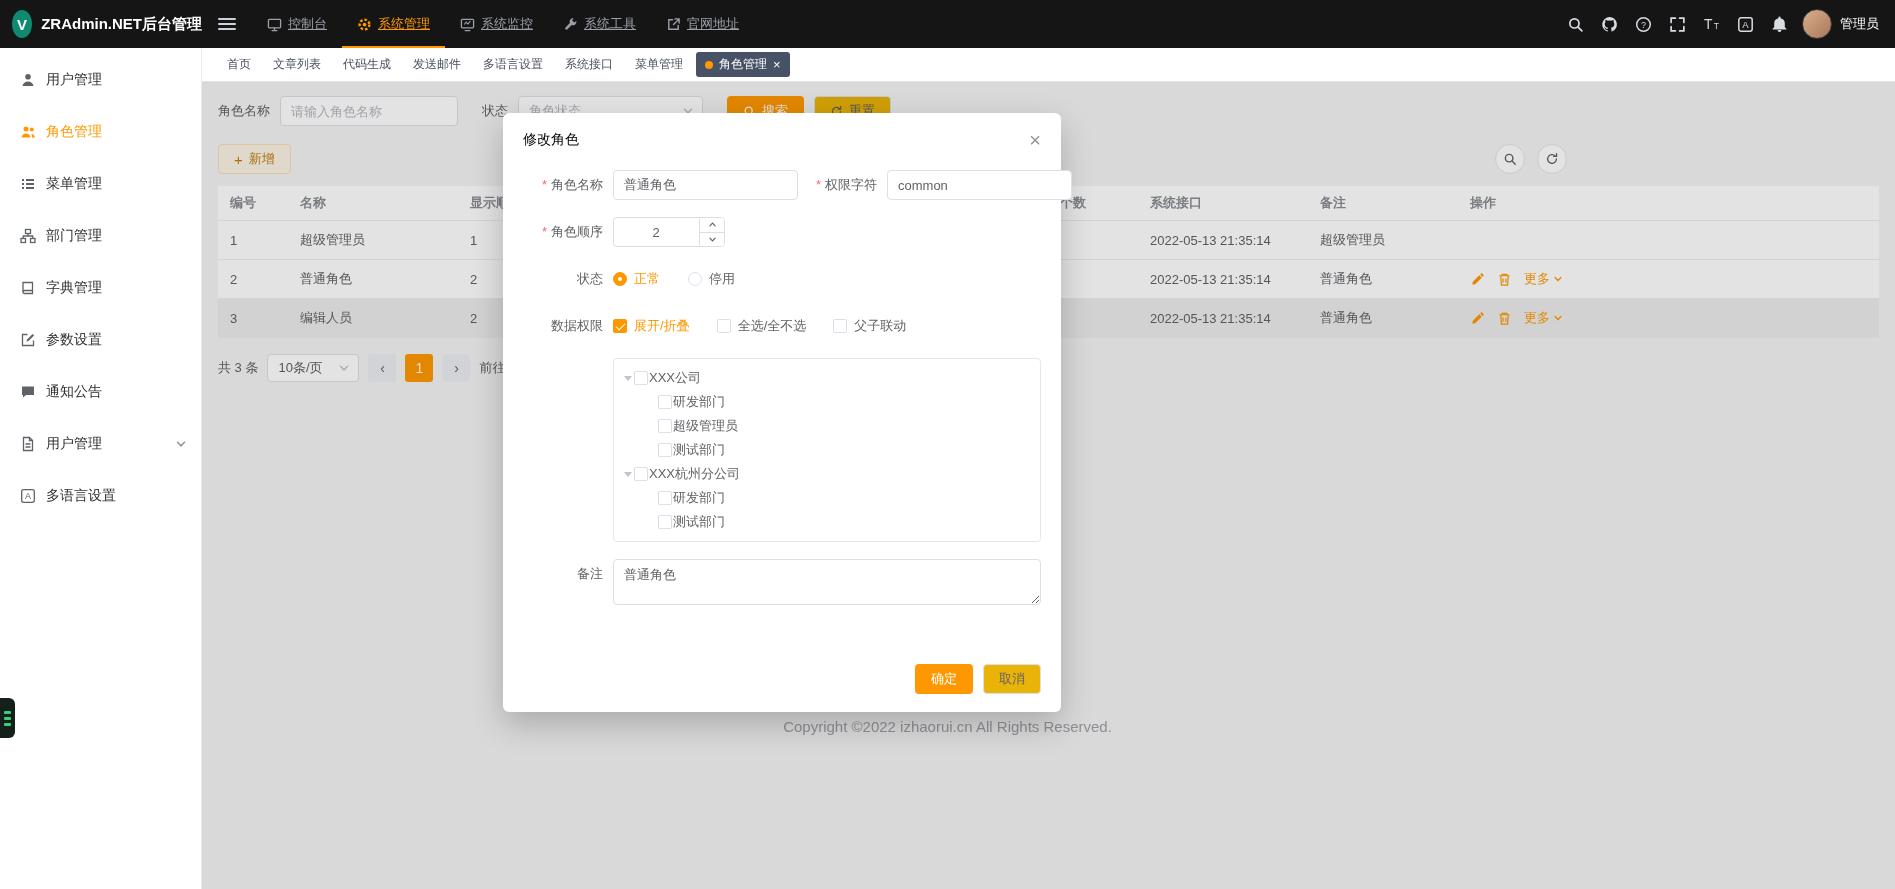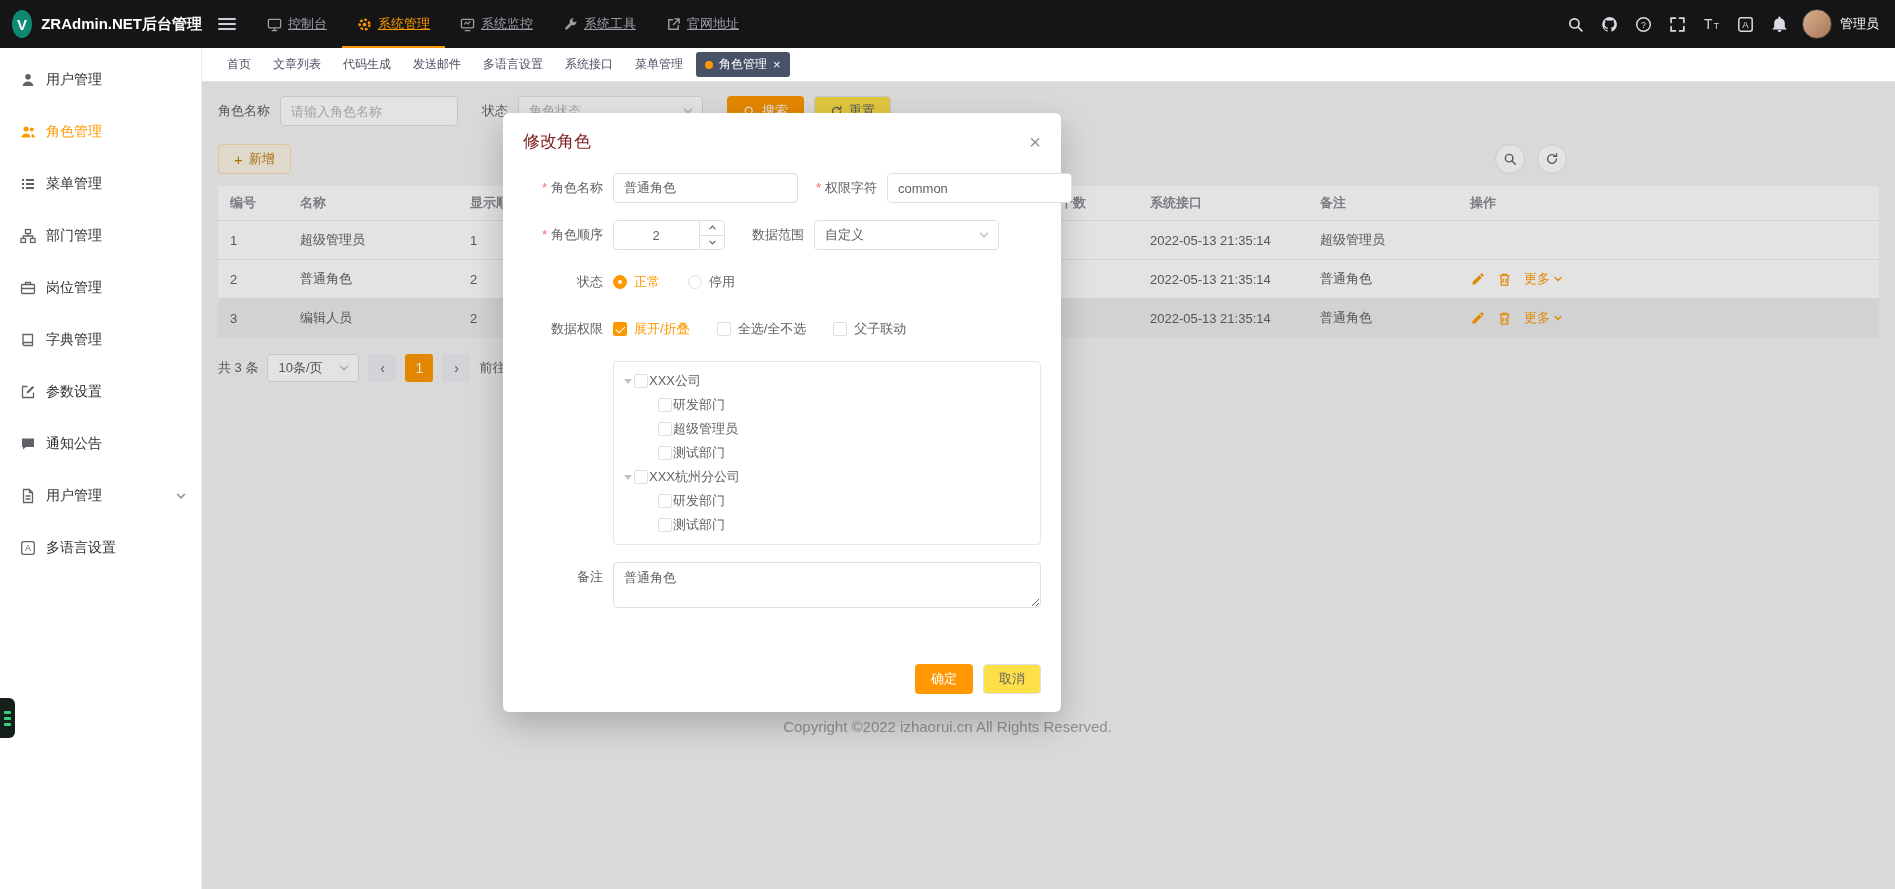--- a/index.html
+++ b/index.html
@@ -74,21 +74,21 @@
     display:inline-flex; align-items:center; justify-content:space-between; padding:0 8px 0 10px;
     font-size:13px; color:#606266; cursor:pointer; }
   .el-select .ph { color:#b4b8bf; }
   .chev { display:flex; color:#c0c4cc; }
   .chev svg { width:12px; height:12px; }
 
   .btn { height:30px; padding:0 15px; border-radius:4px; font-size:13px; display:inline-flex;
     align-items:center; gap:6px; border:1px solid transparent; cursor:pointer; font-family:inherit; white-space:nowrap; }
   .btn svg { width:13px; height:13px; }
   .btn-primary { background:#ff9800; color:#fff; }
-  .btn-plain { background:#fde047; border-color:#dcdfe6; color:#606266; }
+  .btn-plain { background:#eab308; border-color:#dcdfe6; color:#606266; }
   .btn-warning-plain { background:#fdf3e6; border-color:#f6ddb5; color:#bd7e10; }
   .plus-glyph { font-size:15px; line-height:1; }
 
   .toolbar-row { display:flex; align-items:center; justify-content:space-between; margin-bottom:12px; }
   .toolbar-right { display:flex; gap:12px; margin-right:312px; }
   .tool-circle { width:30px; height:30px; border-radius:50%; background:#fff; border:1px solid #e4e4e4;
     display:flex; align-items:center; justify-content:center; color:#606266; cursor:pointer; }
   .tool-circle svg { width:14px; height:14px; }
 
   table.data-table { width:100%; border-collapse:collapse; table-layout:fixed; background:#fff; }
@@ -111,21 +111,21 @@
   .copyright { position:absolute; left:0; right:0; top:718px; text-align:center;
     color:#9fa2a8; font-size:15px; z-index:12; }
 
   
   .overlay { position:absolute; left:202px; top:82px; right:0; bottom:0;
     background:rgba(0,0,0,0.11); z-index:40; }
 
   .dialog { position:absolute; left:503px; top:113px; width:558px; height:599px; background:#fff;
     border-radius:6px; box-shadow:0 12px 32px rgba(0,0,0,0.22); z-index:60; }
   .dlg-header { padding:17px 20px 4px; display:flex; justify-content:space-between; align-items:center; }
-  .dlg-title { font-size:17px; color:#7f1d1d; }
+  .dlg-title { font-size:14px; color:#000000; }
   .dlg-close { color:#909399; font-size:20px; line-height:1; cursor:pointer; }
   .dlg-body { padding:16px 20px 0; }
   .frow { display:flex; align-items:flex-start; margin-bottom:17px; }
   .fitem { display:flex; align-items:center; }
   .fitem + .fitem { margin-left:11px; }
   .flabel { width:90px; flex:0 0 90px; text-align:right; padding-right:10px; font-size:13px;
     color:#606266; line-height:30px; }
   .flabel.w78 { width:78px; flex:0 0 78px; }
   .required::before { content:"*"; color:#f56c6c; margin-right:4px; }
 
@@ -322,29 +322,20 @@
         <li>
           <span class="sicon" style="display: flex;">
             <svg viewBox="0 0 16 16" fill="none" stroke="currentColor" stroke-width="1.3">
               <rect x="5.5" y="1.5" width="5" height="4"></rect>
               <rect x="1" y="10.5" width="4.5" height="4"></rect>
               <rect x="10.5" y="10.5" width="4.5" height="4"></rect>
               <path d="M8 5.5V8M3.2 10.5V8h9.6v2.5"></path>
             </svg>
           </span>
           <span>部门管理</span>
-        </li>
-        <li>
-          <span class="sicon" style="display: flex;">
-            <svg viewBox="0 0 16 16" fill="none" stroke="currentColor" stroke-width="1.3">
-              <rect x="1.5" y="4.5" width="13" height="9" rx="1"></rect>
-              <path d="M5.5 4.5v-2h5v2M1.5 8.5h13"></path>
-            </svg>
-          </span>
-          <span>岗位管理</span>
         </li>
         <li>
           <span class="sicon" style="display: flex;">
             <svg viewBox="0 0 16 16" fill="none" stroke="currentColor" stroke-width="1.3">
               <path d="M3 2.5h9.5v11H4.5A1.5 1.5 0 0 1 3 12z"></path>
               <path d="M3 12a1.5 1.5 0 0 1 1.5-1.5h8"></path>
             </svg>
           </span>
           <span>字典管理</span>
         </li>
@@ -596,31 +587,20 @@
                   </svg>
                 </span>
               <span class="down" id="num-down">
                   <svg viewBox="0 0 12 12" fill="none" stroke="currentColor" stroke-width="1.5" stroke-linecap="round">
                     <path d="M2.5 4.2L6 7.8l3.5-3.6"></path>
                   </svg>
                 </span>
             </div>
           </div>
         </div>
-        <div class="fitem">
-          <label class="flabel w78">数据范围</label>
-          <div class="el-select w185">
-            <span>自定义</span>
-            <span class="chev">
-                <svg viewBox="0 0 12 12" fill="none" stroke="currentColor" stroke-width="1.5" stroke-linecap="round">
-                  <path d="M2.5 4.2L6 7.8l3.5-3.6"></path>
-                </svg>
-              </span>
-          </div>
-        </div>
       </div>
       <div class="frow">
         <label class="flabel">状态</label>
         <div class="hgroup" id="status-radios">
             <label class="radio checked">
               <span class="dot"></span>
               <span class="lab">正常</span>
             </label>
             <label class="radio">
               <span class="dot"></span>

